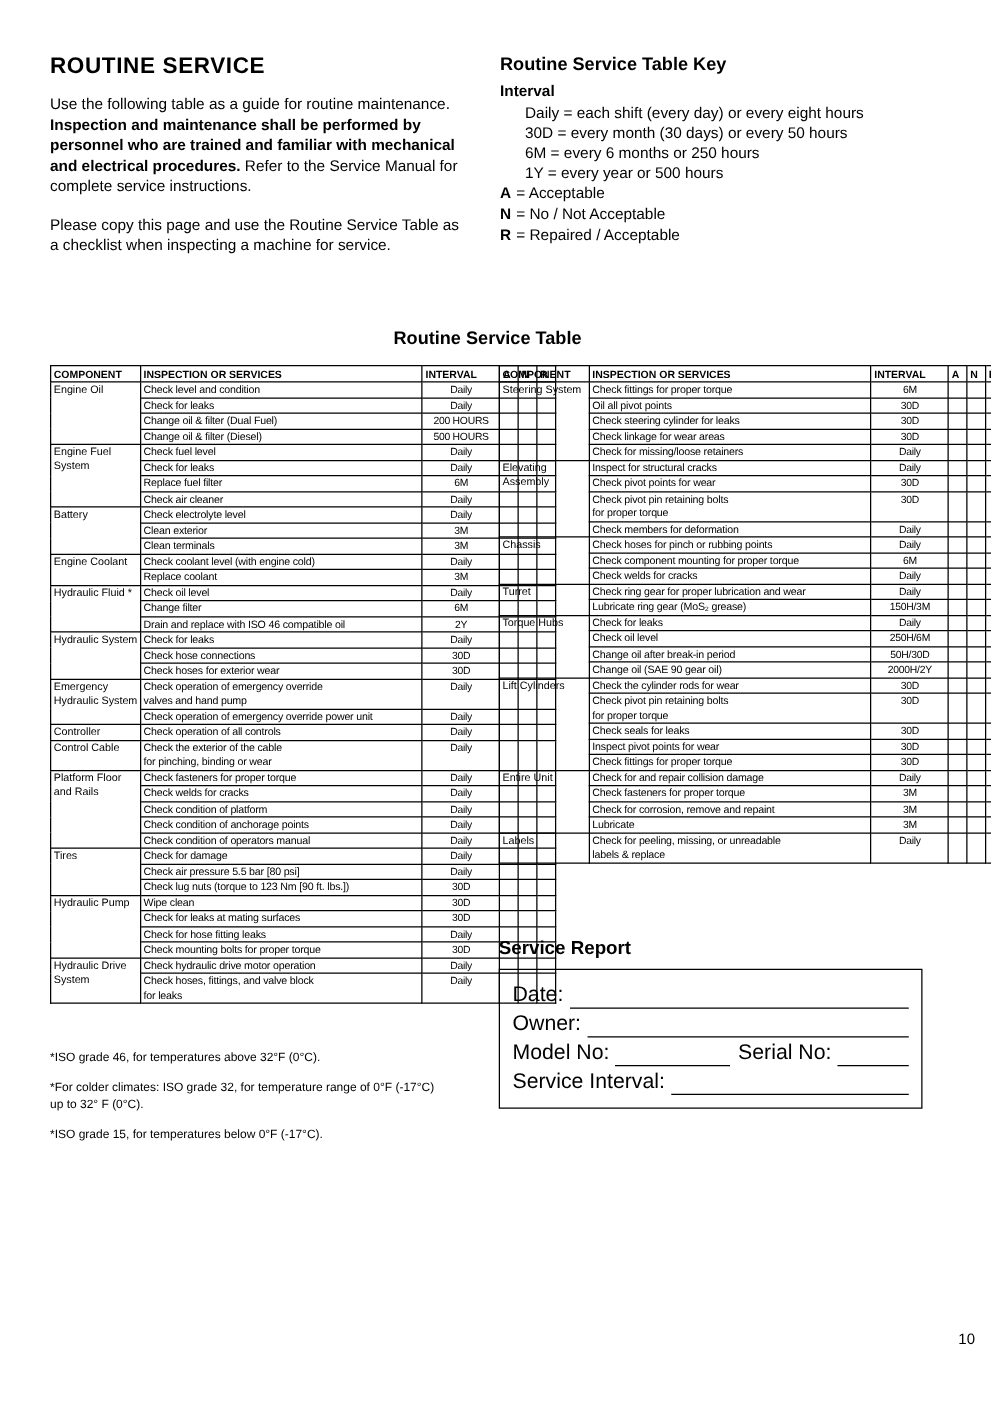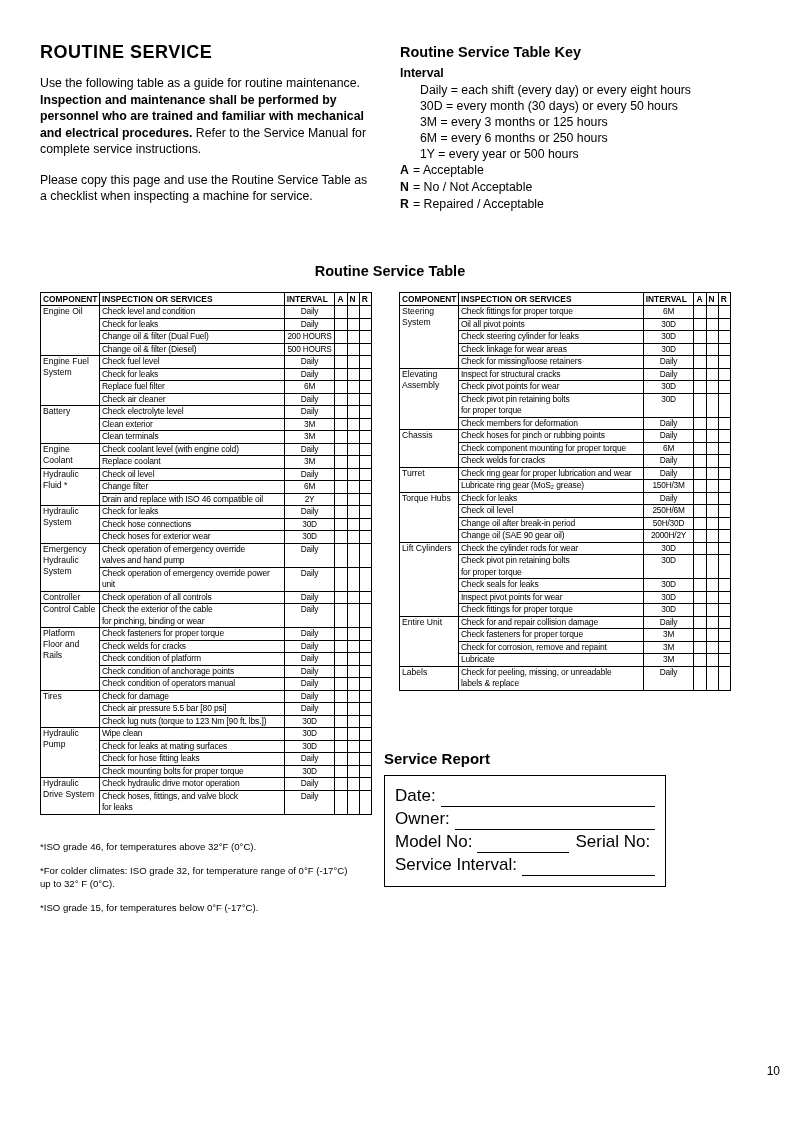--- a/index.html
+++ b/index.html
@@ -23,36 +23,36 @@
   .key-code{font-size:12.3px;line-height:17px;}
   .code-letter{font-weight:bold;display:inline-block;width:13px;}
 
   
   .table-title{position:absolute;left:0;top:263px;width:780px;text-align:center;
     font-size:14.5px;font-weight:bold;}
 
   
   .tbl-wrap-left{position:absolute;left:40px;top:292px;width:340px;}
   .tbl-wrap-right{position:absolute;left:399px;top:292px;width:340px;}
-  table.svc{border-collapse:collapse;table-layout:fixed;width:332px;}
+  table.svc{border-collapse:collapse;table-layout:fixed;width:405px;}
   table.svc th,table.svc td{border:1px solid #000;padding:0 2px;vertical-align:top;}
   table.svc th{font-size:8.4px;text-align:left;padding:1px 2px;line-height:10px;}
   th.th-interval{text-align:center;}
   th.th-check{text-align:center;padding:1px 0;}
   td.comp{font-size:8.6px;line-height:11px;padding-top:1px;}
   td.serv{font-size:8.5px;line-height:11.5px;letter-spacing:-0.15px;white-space:pre-line;padding-top:0.5px;}
   td.intv{font-size:8.3px;line-height:11.5px;text-align:center;vertical-align:middle;letter-spacing:-0.2px;}
   td.chk{padding:0;}
 
   
   .footnotes{position:absolute;left:40px;top:840px;width:320px;}
   .footnote{font-size:9.6px;line-height:13.5px;margin-bottom:10px;white-space:pre-line;}
 
   
-  .report{position:absolute;left:384px;top:750px;width:282px;}
+  .report{position:absolute;left:399px;top:750px;width:339px;}
   .report h2{font-size:15px;margin:0 0 8px 0;}
   .report-box{border:1px solid #000;padding:8px 10px 10px 10px;}
   .report-row{display:flex;align-items:flex-end;height:23px;font-size:17px;}
   .rlabel{white-space:nowrap;padding-bottom:1px;}
   .fill{flex:1;border-bottom:1px solid #000;height:14px;margin-left:5px;}
   .fill.model{flex:0 0 92px;}
 
   
   .page-number{position:absolute;left:0;top:1064px;width:780px;text-align:right;font-size:12px;}
 </style>
@@ -66,21 +66,20 @@
     <p><span>Use the following table as a guide for routine maintenance. </span><span style="font-weight: bold;">Inspection and maintenance shall be performed by personnel who are trained and familiar with mechanical and electrical procedures.</span><span> Refer to the Service Manual for complete service instructions.</span></p>
     <p>Please copy this page and use the Routine Service Table as a checklist when inspecting a machine for service.</p>
   </div>
 
   <div class="key">
     <h2>Routine Service Table Key</h2>
     <div class="interval-label">Interval</div>
     <div>
         <div class="key-line">Daily = each shift (every day) or every eight hours</div>
         <div class="key-line">30D = every month (30 days) or every 50 hours</div>
-        <div class="key-line">3M = every 3 months or 125 hours</div>
         <div class="key-line">6M = every 6 months or 250 hours</div>
         <div class="key-line">1Y = every year or 500 hours</div>
       </div>
     <div class="key-codes">
         <div class="key-code"><span class="code-letter">A</span><span>= Acceptable</span></div>
         <div class="key-code"><span class="code-letter">N</span><span>= No / Not Acceptable</span></div>
         <div class="key-code"><span class="code-letter">R</span><span>= Repaired / Acceptable</span></div>
       </div>
   </div>
 

